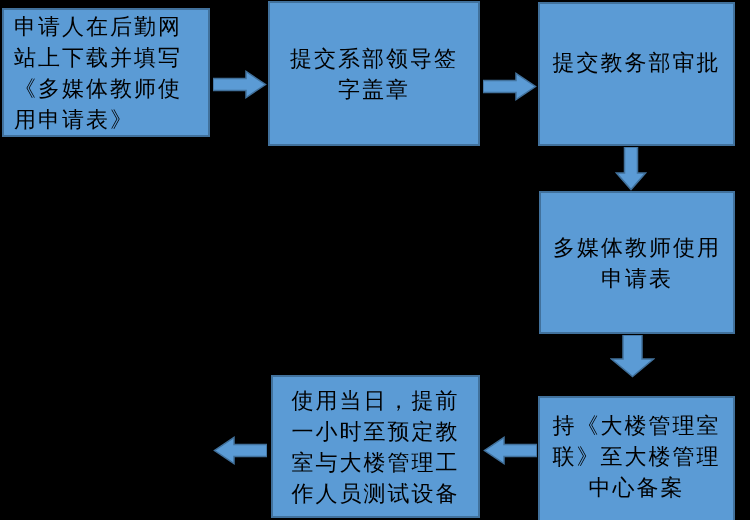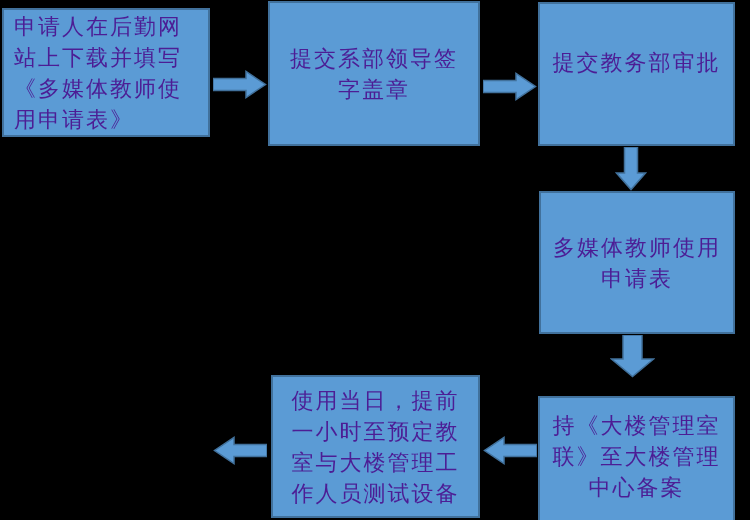--- a/index.html
+++ b/index.html
@@ -13,21 +13,21 @@
     height: 520px;
     background: #000000;
     overflow: hidden;
     font-family: "DejaVu Sans", "Liberation Sans", sans-serif;
   }
   .flow-box {
     position: absolute;
     box-sizing: border-box;
     background: #5B9BD5;
     border: 2px solid #41719C;
-    color: #4c1d95;
+    color: #000000;
     display: flex;
     align-items: center;
     justify-content: center;
     font-size: 22px;
     line-height: 31px;
     letter-spacing: 2px;
     text-align: center;
     padding: 2px 10px;
   }
   .flow-box.align-left {

